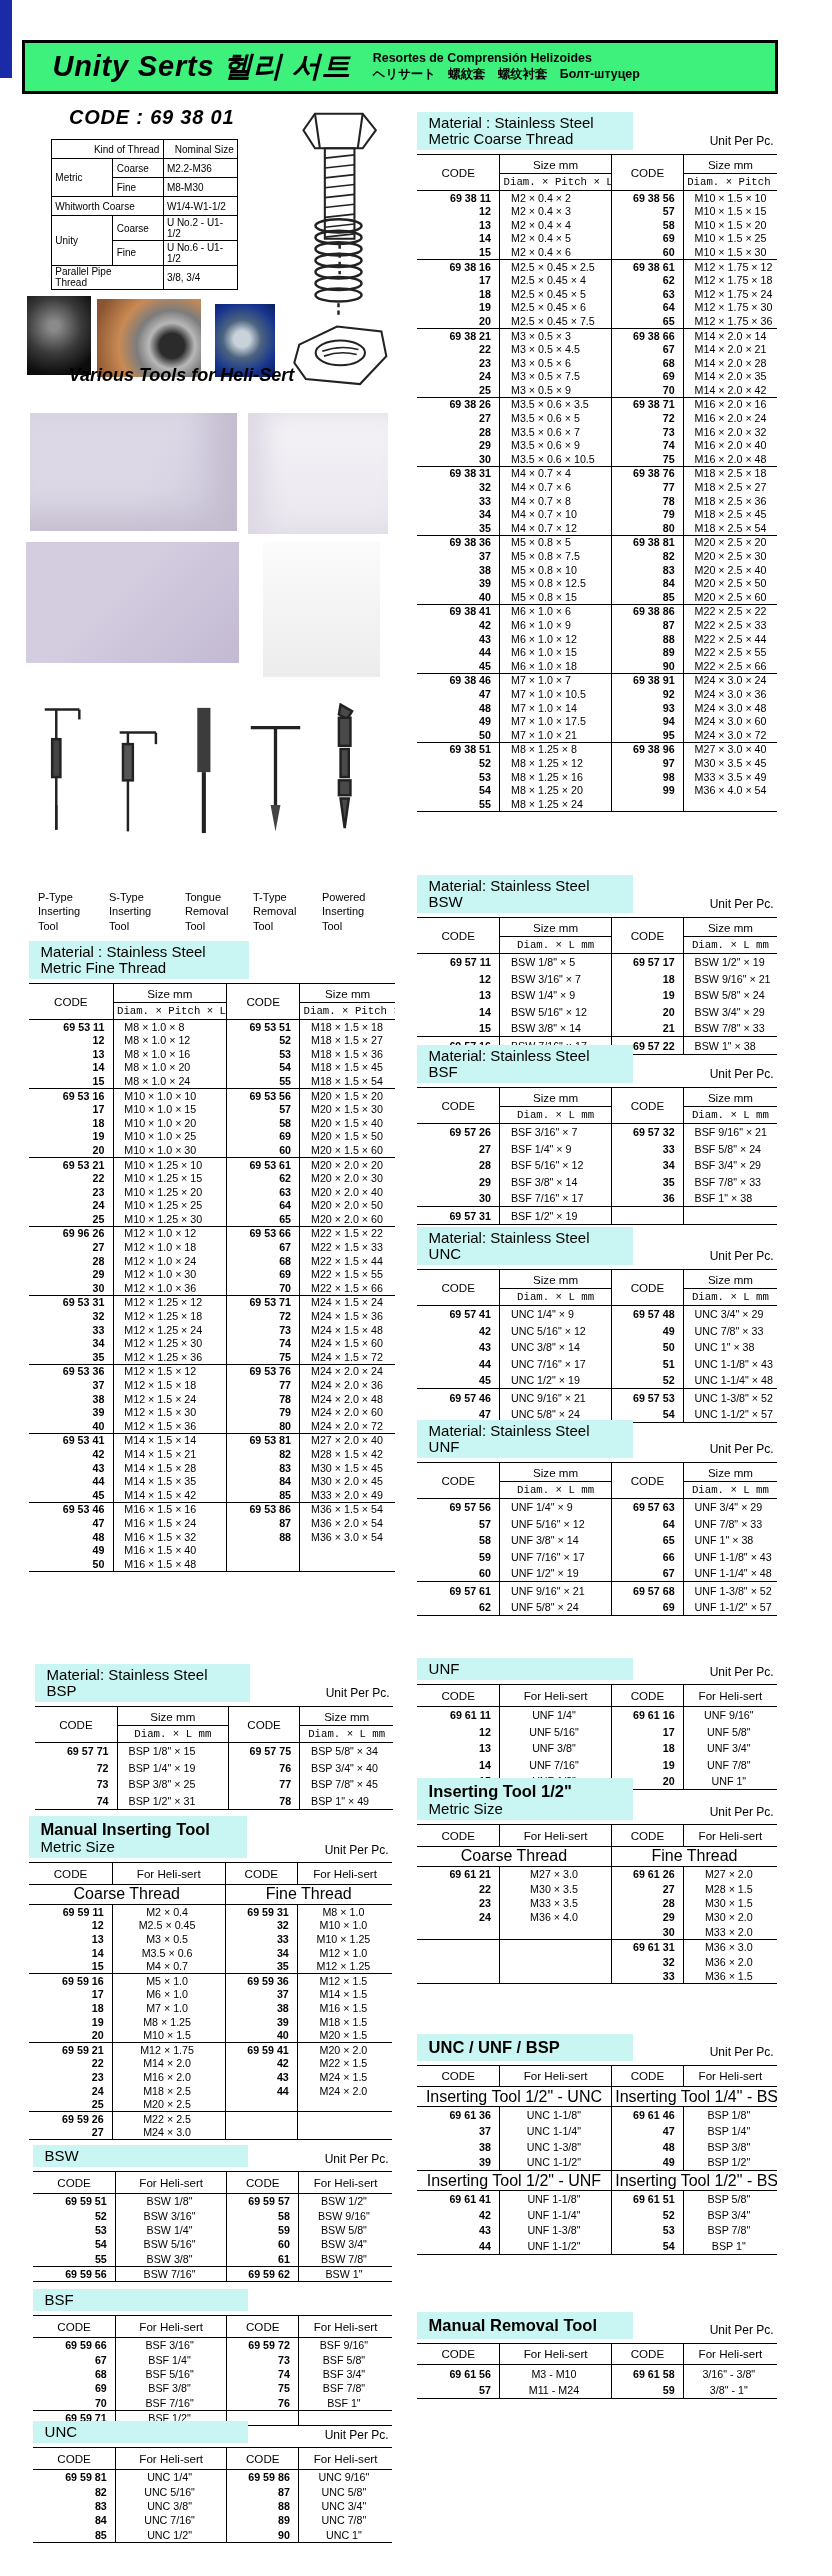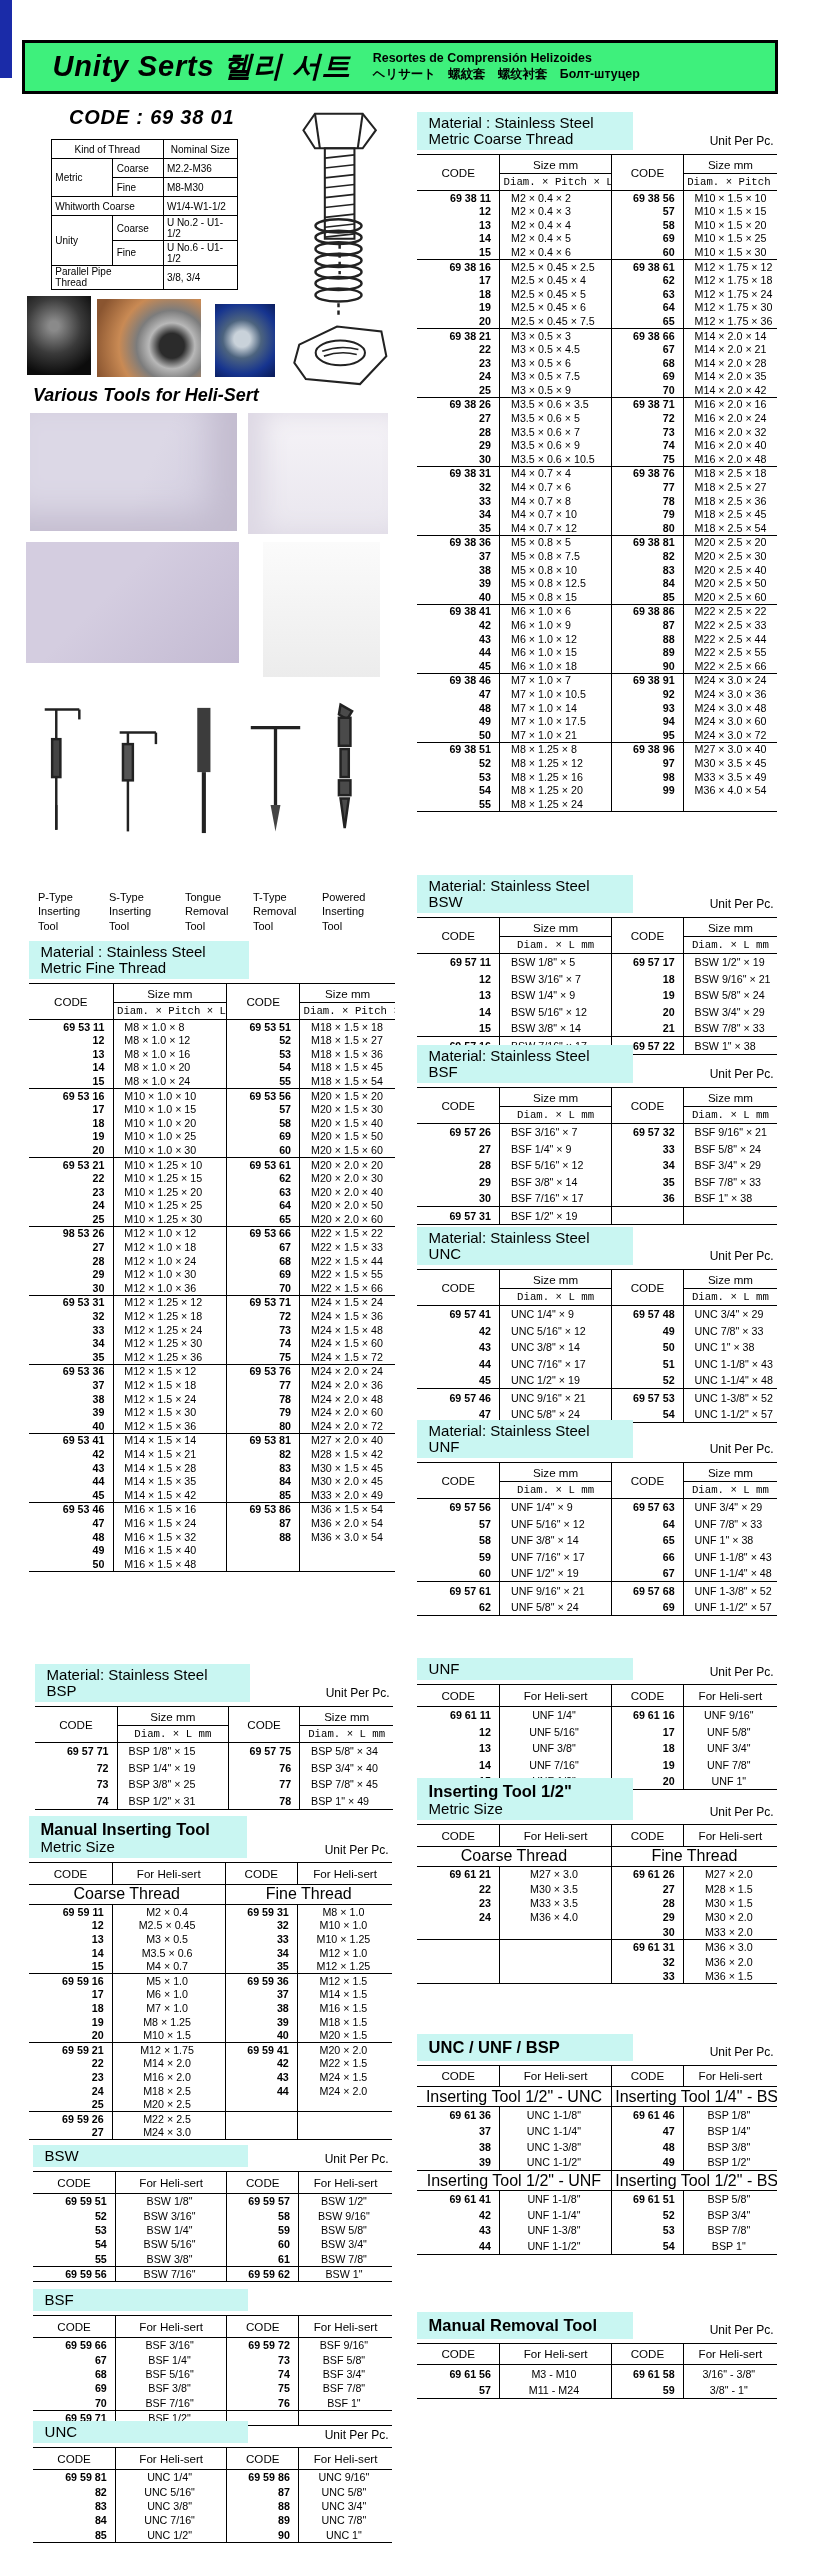--- a/index.html
+++ b/index.html
@@ -11,27 +11,27 @@
               border:3.3px solid #000;display:flex;align-items:center;}
   .title{margin-left:28px;font-size:29px;font-weight:bold;font-style:italic;letter-spacing:0.8px;white-space:nowrap;}
   .subtitle{margin-left:21.5px;font-size:12.4px;line-height:15.7px;white-space:nowrap;font-weight:bold;}
   .code-heading{position:absolute;left:69px;top:106px;font-size:20px;font-weight:bold;font-style:italic;letter-spacing:0.8px;}
   
   .kind-table{position:absolute;left:51px;top:139px;width:187px;border-collapse:collapse;
               font-size:10px;table-layout:fixed;}
   .kind-table th,.kind-table td{border:0.8px solid #000;padding:0.8px 3.3px;height:16.5px;font-weight:normal;text-align:left;vertical-align:middle;}
   .kind-table tr:first-child th{border-top:1.2px solid #000;}
   .kind-table tr:last-child td{border-bottom:1.2px solid #000;}
-  .kind-table th{text-align:center;}
+  .kind-table th{text-align:right;}
   .pre{white-space:pre-line;}
   
   .lineart{position:absolute;}
   .lineart svg{display:block;}
   .photo{position:absolute;}
-  .tools-heading{position:absolute;left:33px;top:385px;width:297px;
+  .tools-heading{position:absolute;left:33px;top:365px;width:297px;text-align:center;
                  font-size:18px;font-weight:bold;font-style:italic;}
   .toolrow{position:absolute;left:38px;top:698px;width:334px;height:142px;display:flex;justify-content:space-between;align-items:flex-start;}
   .toollabels{position:absolute;left:38px;top:842px;width:347px;display:flex;margin-top:48px;}
   .toollabel{font-size:11px;line-height:14.4px;white-space:pre-line;}
   
   .section{position:absolute;}
   .sechead{display:flex;align-items:flex-end;justify-content:space-between;margin-bottom:4.1px;}
   .band{background:#c9f6f2;padding:3.3px 10px 3.3px 11.6px;min-width:60%;box-sizing:border-box;}
   .bl1,.bl2{font-size:15px;line-height:15.7px;}
   .titled .bl1{font-size:16.5px;font-weight:bold;line-height:20px;}
@@ -342,21 +342,21 @@
             </tr>
             <tr>
               <td class="c">25</td>
               <td class="s bl">M10 × 1.25 × 30</td>
               <td class="c bl">65</td>
               <td class="s bl">M20 × 2.0 × 60</td>
             </tr>
           </tbody>
           <tbody class="grp">
             <tr>
-              <td class="c">98 53 26</td>
+              <td class="c">69 96 26</td>
               <td class="s bl">M12 × 1.0 × 12</td>
               <td class="c bl">69 53 66</td>
               <td class="s bl">M22 × 1.5 × 22</td>
             </tr>
             <tr>
               <td class="c">27</td>
               <td class="s bl">M12 × 1.0 × 18</td>
               <td class="c bl">67</td>
               <td class="s bl">M22 × 1.5 × 33</td>
             </tr>

